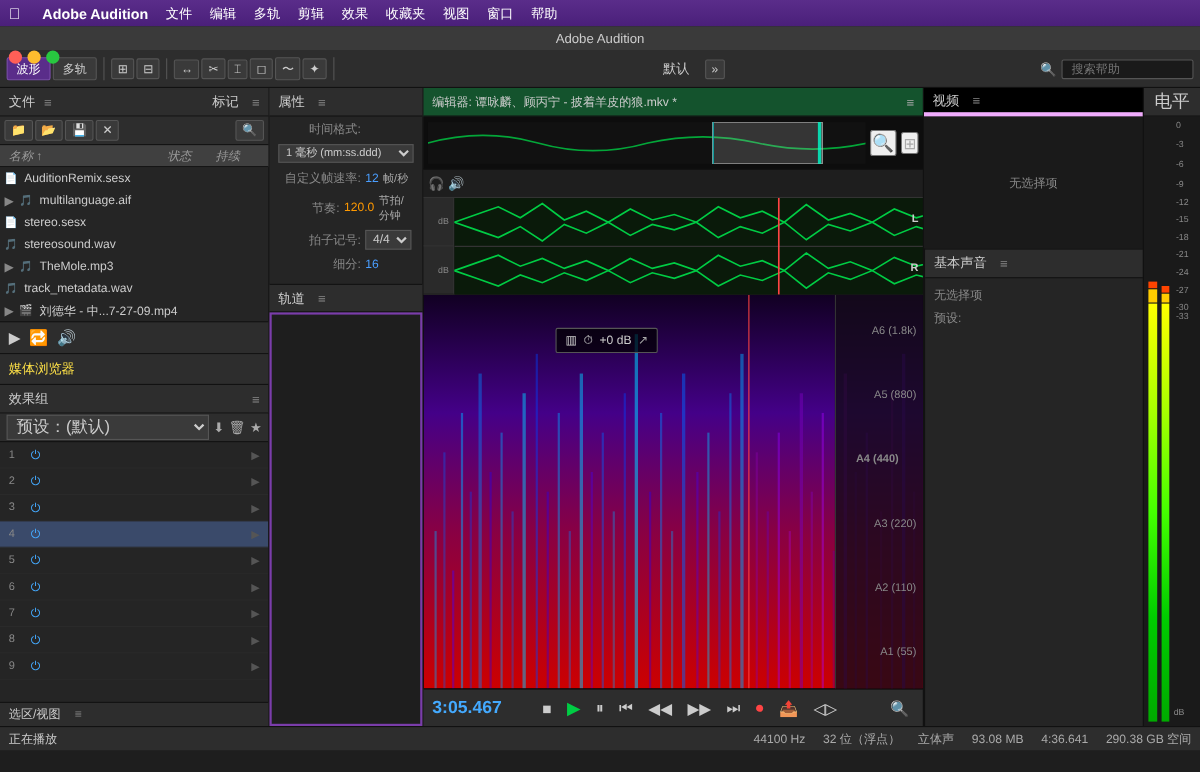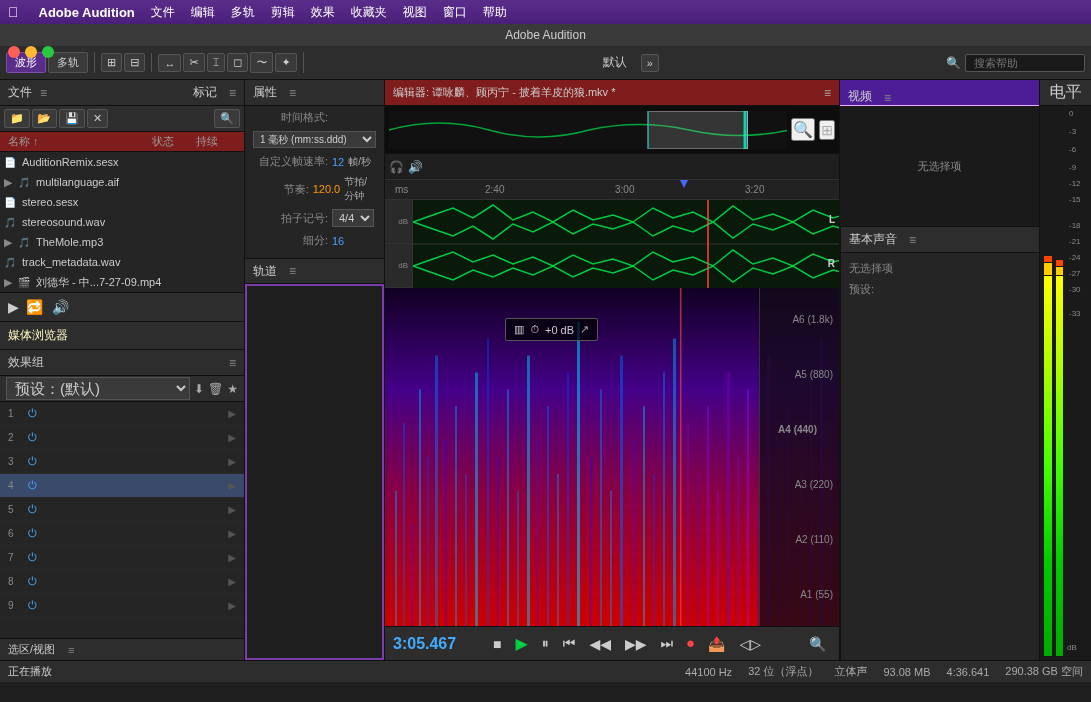--- a/index.html
+++ b/index.html
@@ -24,33 +24,33 @@
     .toolbar-label { color: #ccc; font-size: 12px; padding: 0 10px; }
     .search-bar { background: #1a1a1a; border: 1px solid #555; color: #ccc; padding: 2px 8px; font-size: 11px; width: 120px; border-radius: 2px; }
 
     
     #main { display: flex; height: calc(702px - 24px - 22px - 34px - 22px); }
 
     
     #left-panel { width: 245px; background: #252525; border-right: 1px solid #111; display: flex; flex-direction: column; }
     .panel-header { height: 26px; background: #2d2d2d; border-bottom: 1px solid #111; display: flex; align-items: center; padding: 0 8px; gap: 8px; font-size: 12px; color: #ccc; }
     .file-toolbar { height: 26px; background: #2d2d2d; display: flex; align-items: center; padding: 0 4px; gap: 2px; border-bottom: 1px solid #111; }
-    .file-list-header { height: 20px; background: #7f1d1d; display: flex; align-items: center; padding: 0 8px; gap: 4px; font-size: 11px; color: #999; border-bottom: 1px solid #111; }
+    .file-list-header { height: 20px; background: #404040; display: flex; align-items: center; padding: 0 8px; gap: 4px; font-size: 11px; color: #999; border-bottom: 1px solid #111; font-style: italic; }
     .col-name { flex: 1; }
     .col-state { width: 40px; }
     .col-dur { width: 40px; }
     .file-item { height: 20px; display: flex; align-items: center; padding: 0 4px; gap: 4px; cursor: pointer; font-size: 11px; color: #ccc; }
     .file-name { flex: 1; overflow: hidden; text-overflow: ellipsis; white-space: nowrap; }
 
     
     #player-controls { height: 30px; background: #2d2d2d; border-top: 1px solid #111; border-bottom: 1px solid #111; display: flex; align-items: center; padding: 0 8px; gap: 8px; }
     .ctrl-btn { background: none; border: none; color: #ccc; font-size: 14px; cursor: pointer; }
 
     
-    #media-section { height: 28px; background: #2d2d2d; border-bottom: 1px solid #111; display: flex; align-items: center; padding: 0 8px; font-size: 12px; color: #fef9c3; }
+    #media-section { height: 28px; background: #2d2d2d; border-bottom: 1px solid #111; display: flex; align-items: center; padding: 0 8px; font-size: 12px; color: #fde047; }
 
     
     #effects-section { flex: 1; overflow: hidden; display: flex; flex-direction: column; }
     .effects-toolbar { height: 26px; background: #2d2d2d; display: flex; align-items: center; padding: 0 6px; gap: 4px; border-bottom: 1px solid #111; }
     .effects-select { background: #3a3a3a; border: 1px solid #555; color: #ccc; font-size: 15px; padding: 1px 4px; flex: 1; }
     .effects-icon-btn { background: none; border: none; color: #aaa; font-size: 12px; cursor: pointer; }
     .effects-file-label { padding: 4px 8px; font-size: 11px; color: #aaa; border-bottom: 1px solid #333; }
     .effects-list { flex: 1; overflow-y: auto; }
     .effect-item { height: 24px; display: flex; align-items: center; padding: 0 8px; gap: 6px; cursor: pointer; font-size: 11px; color: #ccc; border-bottom: 1px solid #2a2a2a; }
     .effect-item.selected { background: #3a4a6a; }
@@ -65,21 +65,21 @@
     .props-label { color: #888; white-space: nowrap; width: 75px; text-align: right; }
     .props-value { color: #ccc; }
     .props-value.highlight { color: #4a9eff; }
     .props-value.orange { color: #ff9900; }
     .props-select { background: #3a3a3a; border: 1px solid #555; color: #ccc; font-size: 11px; padding: 1px 2px; }
     .tracks-header { height: 26px; background: #2d2d2d; border-bottom: 1px solid #111; display: flex; align-items: center; padding: 0 8px; gap: 8px; font-size: 12px; color: #ccc; border-top: 1px solid #111; }
     .track-list { background: #1e1e1e; border: 2px solid #7a3daa; height: calc(100% - 26px); overflow: hidden; }
 
     
     #editor-panel { flex: 1; background: #1a1a1a; display: flex; flex-direction: column; min-width: 0; }
-    .editor-header { height: 26px; background: #7f1d1d; border-bottom: 1px solid #111; display: flex; align-items: center; padding: 0 8px; gap: 6px; font-size: 12px; color: #ccc; }
+    .editor-header { height: 26px; background: #14532d; border-bottom: 1px solid #111; display: flex; align-items: center; padding: 0 8px; gap: 6px; font-size: 12px; color: #ccc; }
     .editor-header-title { flex: 1; font-size: 12px; color: #ccc; }
     .editor-header-btn { background: none; border: none; color: #aaa; cursor: pointer; font-size: 12px; }
 
     
     #waveform-overview { height: 48px; background: #0d0d0d; border-bottom: 1px solid #111; position: relative; display: flex; align-items: center; padding: 0 4px; }
     .overview-wave { flex: 1; height: 38px; background: #111; position: relative; overflow: hidden; }
     .overview-btn { color: #aaa; font-size: 14px; cursor: pointer; margin-left: 4px; }
 
     
     #timeline-ruler { height: 20px; background: #222; border-bottom: 1px solid #333; display: flex; align-items: center; position: relative; overflow: hidden; }
@@ -91,21 +91,21 @@
     
     #spectrum-area { flex: 1; background: #0a0005; position: relative; overflow: hidden; }
     .spectrum-overlay { position: absolute; top: 30px; left: 120px; background: rgba(0,0,0,0.7); border: 1px solid #555; padding: 4px 8px; display: flex; align-items: center; gap: 6px; font-size: 11px; color: #ccc; border-radius: 2px; }
 
     
     #transport-bar { height: 34px; background: #2d2d2d; border-top: 1px solid #111; display: flex; align-items: center; padding: 0 8px; gap: 6px; }
     .timecode { color: #4af; font-size: 16px; font-weight: bold; min-width: 90px; }
     .transport-btn { background: none; border: none; color: #ccc; font-size: 14px; cursor: pointer; padding: 2px 4px; }
     .transport-btn.red { color: #f44; }
     .transport-spacer { flex: 1; }
-    .video-header { height: 26px; background: #4c1d95; border-bottom: 1px solid #f0abfc; display: flex; align-items: flex-end; padding: 0 8px; gap: 8px; font-size: 12px; color: #ccc; }
+    .video-header { height: 26px; background: #000000; border-bottom: 4px solid #f0abfc; display: flex; align-items: center; padding: 0 8px; gap: 8px; font-size: 12px; color: #ccc; }
     .video-content { height: 120px; background: #1a1a1a; display: flex; align-items: center; justify-content: center; color: #888; font-size: 11px; }
     #essential-sound { background: #252525; border-left: 1px solid #111; border-top: 1px solid #111; }
     .essential-header { height: 26px; background: #2d2d2d; border-bottom: 1px solid #111; display: flex; align-items: center; padding: 0 8px; gap: 8px; font-size: 12px; color: #ccc; }
     .essential-content { padding: 8px; font-size: 11px; color: #888; }
     .preset-row { display: flex; align-items: center; margin-top: 6px; gap: 4px; }
     .preset-label { color: #888; }
 
     
     #level-meter { width: 50px; background: #1a1a1a; border-left: 1px solid #111; display: flex; flex-direction: column; }
     .meter-header { height: 26px; background: #2d2d2d; border-bottom: 1px solid #111; display: flex; align-items: center; justify-content: center; font-size: 16px; color: #ccc; }
@@ -384,28 +384,20 @@
       </div>
       <button class="overview-btn" style="font-size:16px;">🔍</button>
       <button class="overview-btn">⊞</button>
     </div>
 
     <div style="height:26px;background:#1e1e1e;border-bottom:1px solid #333;display:flex;align-items:center;padding:0 4px;gap:4px;">
       <button style="background:none;border:none;color:#aaa;font-size:12px;cursor:pointer;">🎧</button>
       <button style="background:none;border:none;color:#aaa;font-size:12px;cursor:pointer;">🔊</button>
     </div>
 
-    <div id="timeline-ruler" style="position:relative;height:20px;background:#222;border-bottom:1px solid #333;overflow:hidden;">
-      <span class="ruler-label" style="left:10px;">ms</span>
-      <span class="ruler-label" style="left:100px;">2:40</span>
-      <span class="ruler-label" style="left:230px;">3:00</span>
-      <span class="ruler-label" style="left:360px;">3:20</span>
-
-      <div style="position:absolute;left:295px;top:0;width:8px;height:8px;background:#4466ff;clip-path:polygon(0 0,100% 0,50% 100%);z-index:5;"></div>
-    </div>
 
     <div id="waveform-tracks" style="height:88px;background:#111;position:relative;border-bottom:1px solid #333;display:flex;">
 
       <div style="width:28px;background:#2a2a2a;border-right:1px solid #333;display:flex;flex-direction:column;">
         <div style="height:44px;display:flex;align-items:center;justify-content:flex-end;padding-right:4px;border-bottom:1px solid #333;">
           <span style="font-size:8px;color:#888;">dB</span>
         </div>
         <div style="height:44px;display:flex;align-items:center;justify-content:flex-end;padding-right:4px;">
           <span style="font-size:8px;color:#888;">dB</span>
         </div>
@@ -604,26 +596,26 @@
         <div style="width:100%;height:380px;background:linear-gradient(to top,#00aa00,#00cc00,#44ff00,#aaff00,#ffff00);"></div>
       </div>
 
       <div style="display:flex;flex-direction:column;justify-content:flex-start;padding:0 0 0 2px;font-size:8px;color:#888;height:100%;position:relative;width:20px;">
         <span style="line-height:1;">0</span>
         <span style="margin-top:10px;line-height:1;">-3</span>
         <span style="margin-top:10px;line-height:1;">-6</span>
         <span style="margin-top:10px;line-height:1;">-9</span>
         <span style="margin-top:8px;line-height:1;">-12</span>
         <span style="margin-top:8px;line-height:1;">-15</span>
-        <span style="margin-top:18px;line-height:1;">-18</span>
+        <span style="margin-top:8px;line-height:1;">-18</span>
         <span style="margin-top:8px;line-height:1;">-21</span>
         <span style="margin-top:8px;line-height:1;">-24</span>
         <span style="margin-top:8px;line-height:1;">-27</span>
         <span style="margin-top:8px;line-height:1;">-30</span>
-        <span style="margin-top:16px;line-height:1;">-33</span>
+        <span style="margin-top:0;line-height:1;">-33</span>
         <span style="position:absolute;bottom:4px;left:0;font-size:8px;">dB</span>
       </div>
     </div>
   </div>
 
 </div>
 
 <div id="status-bar">
   <span class="status-playing">正在播放</span>
   <span style="flex:1;"></span>

